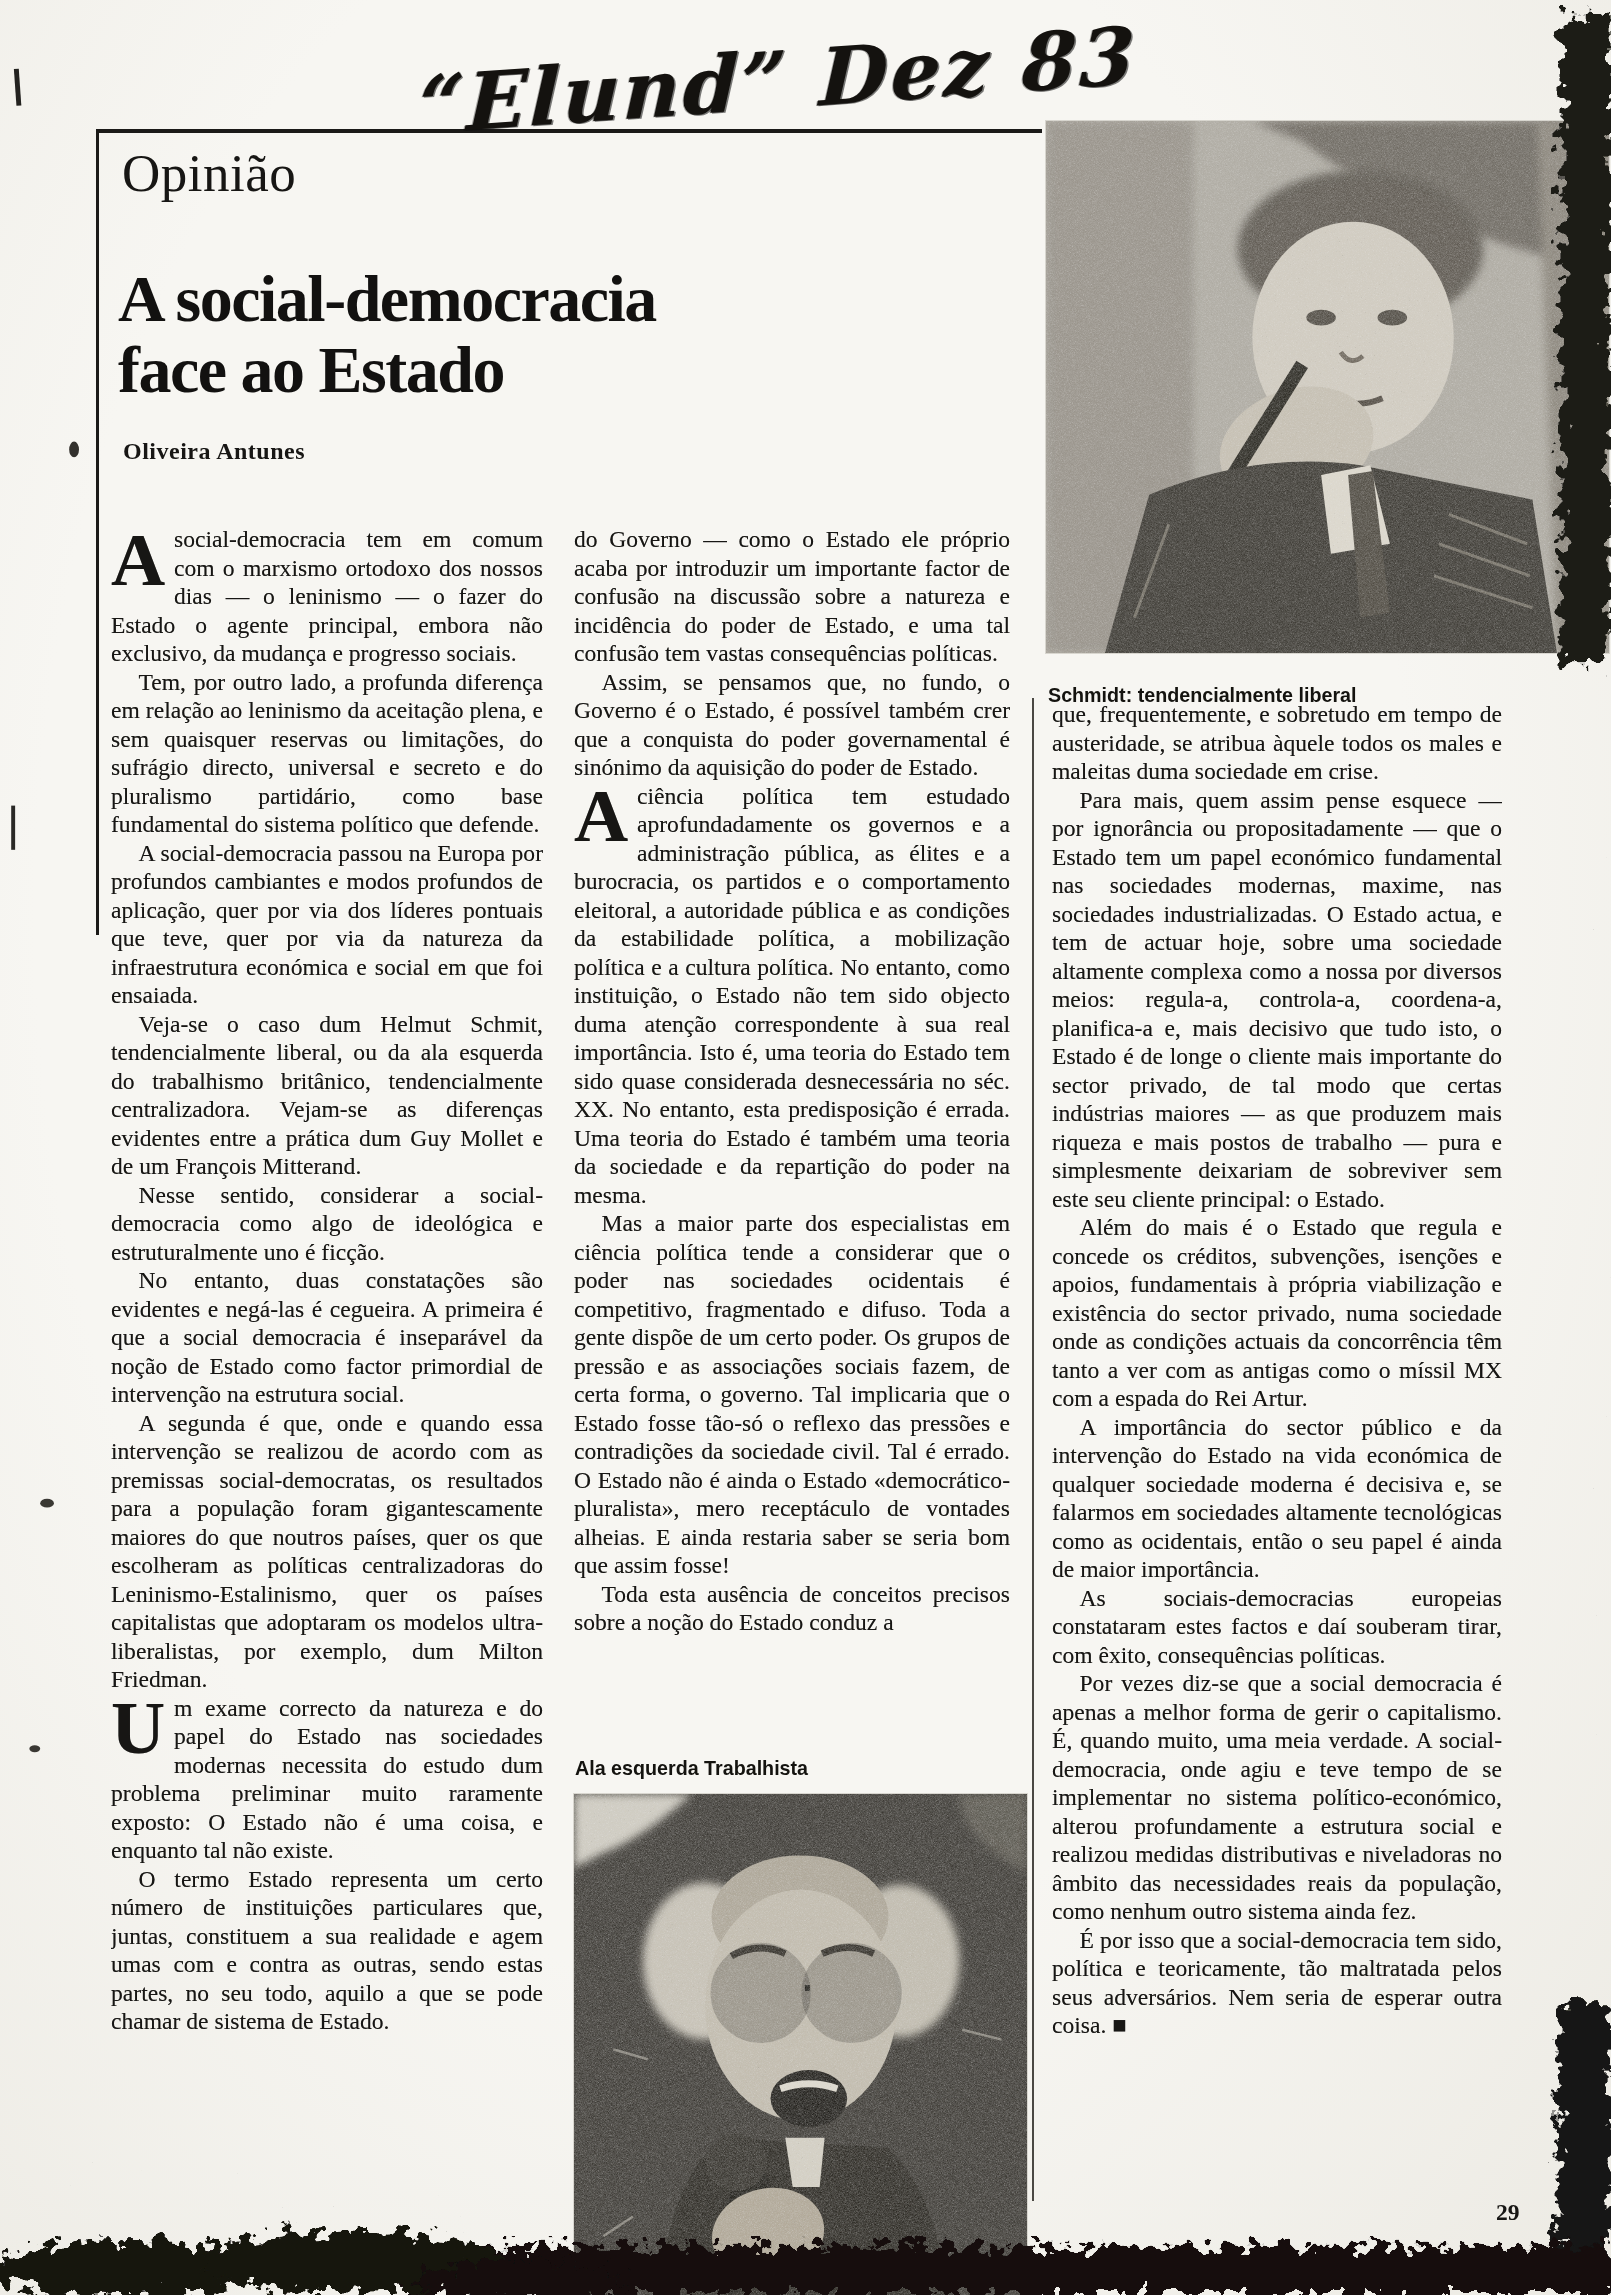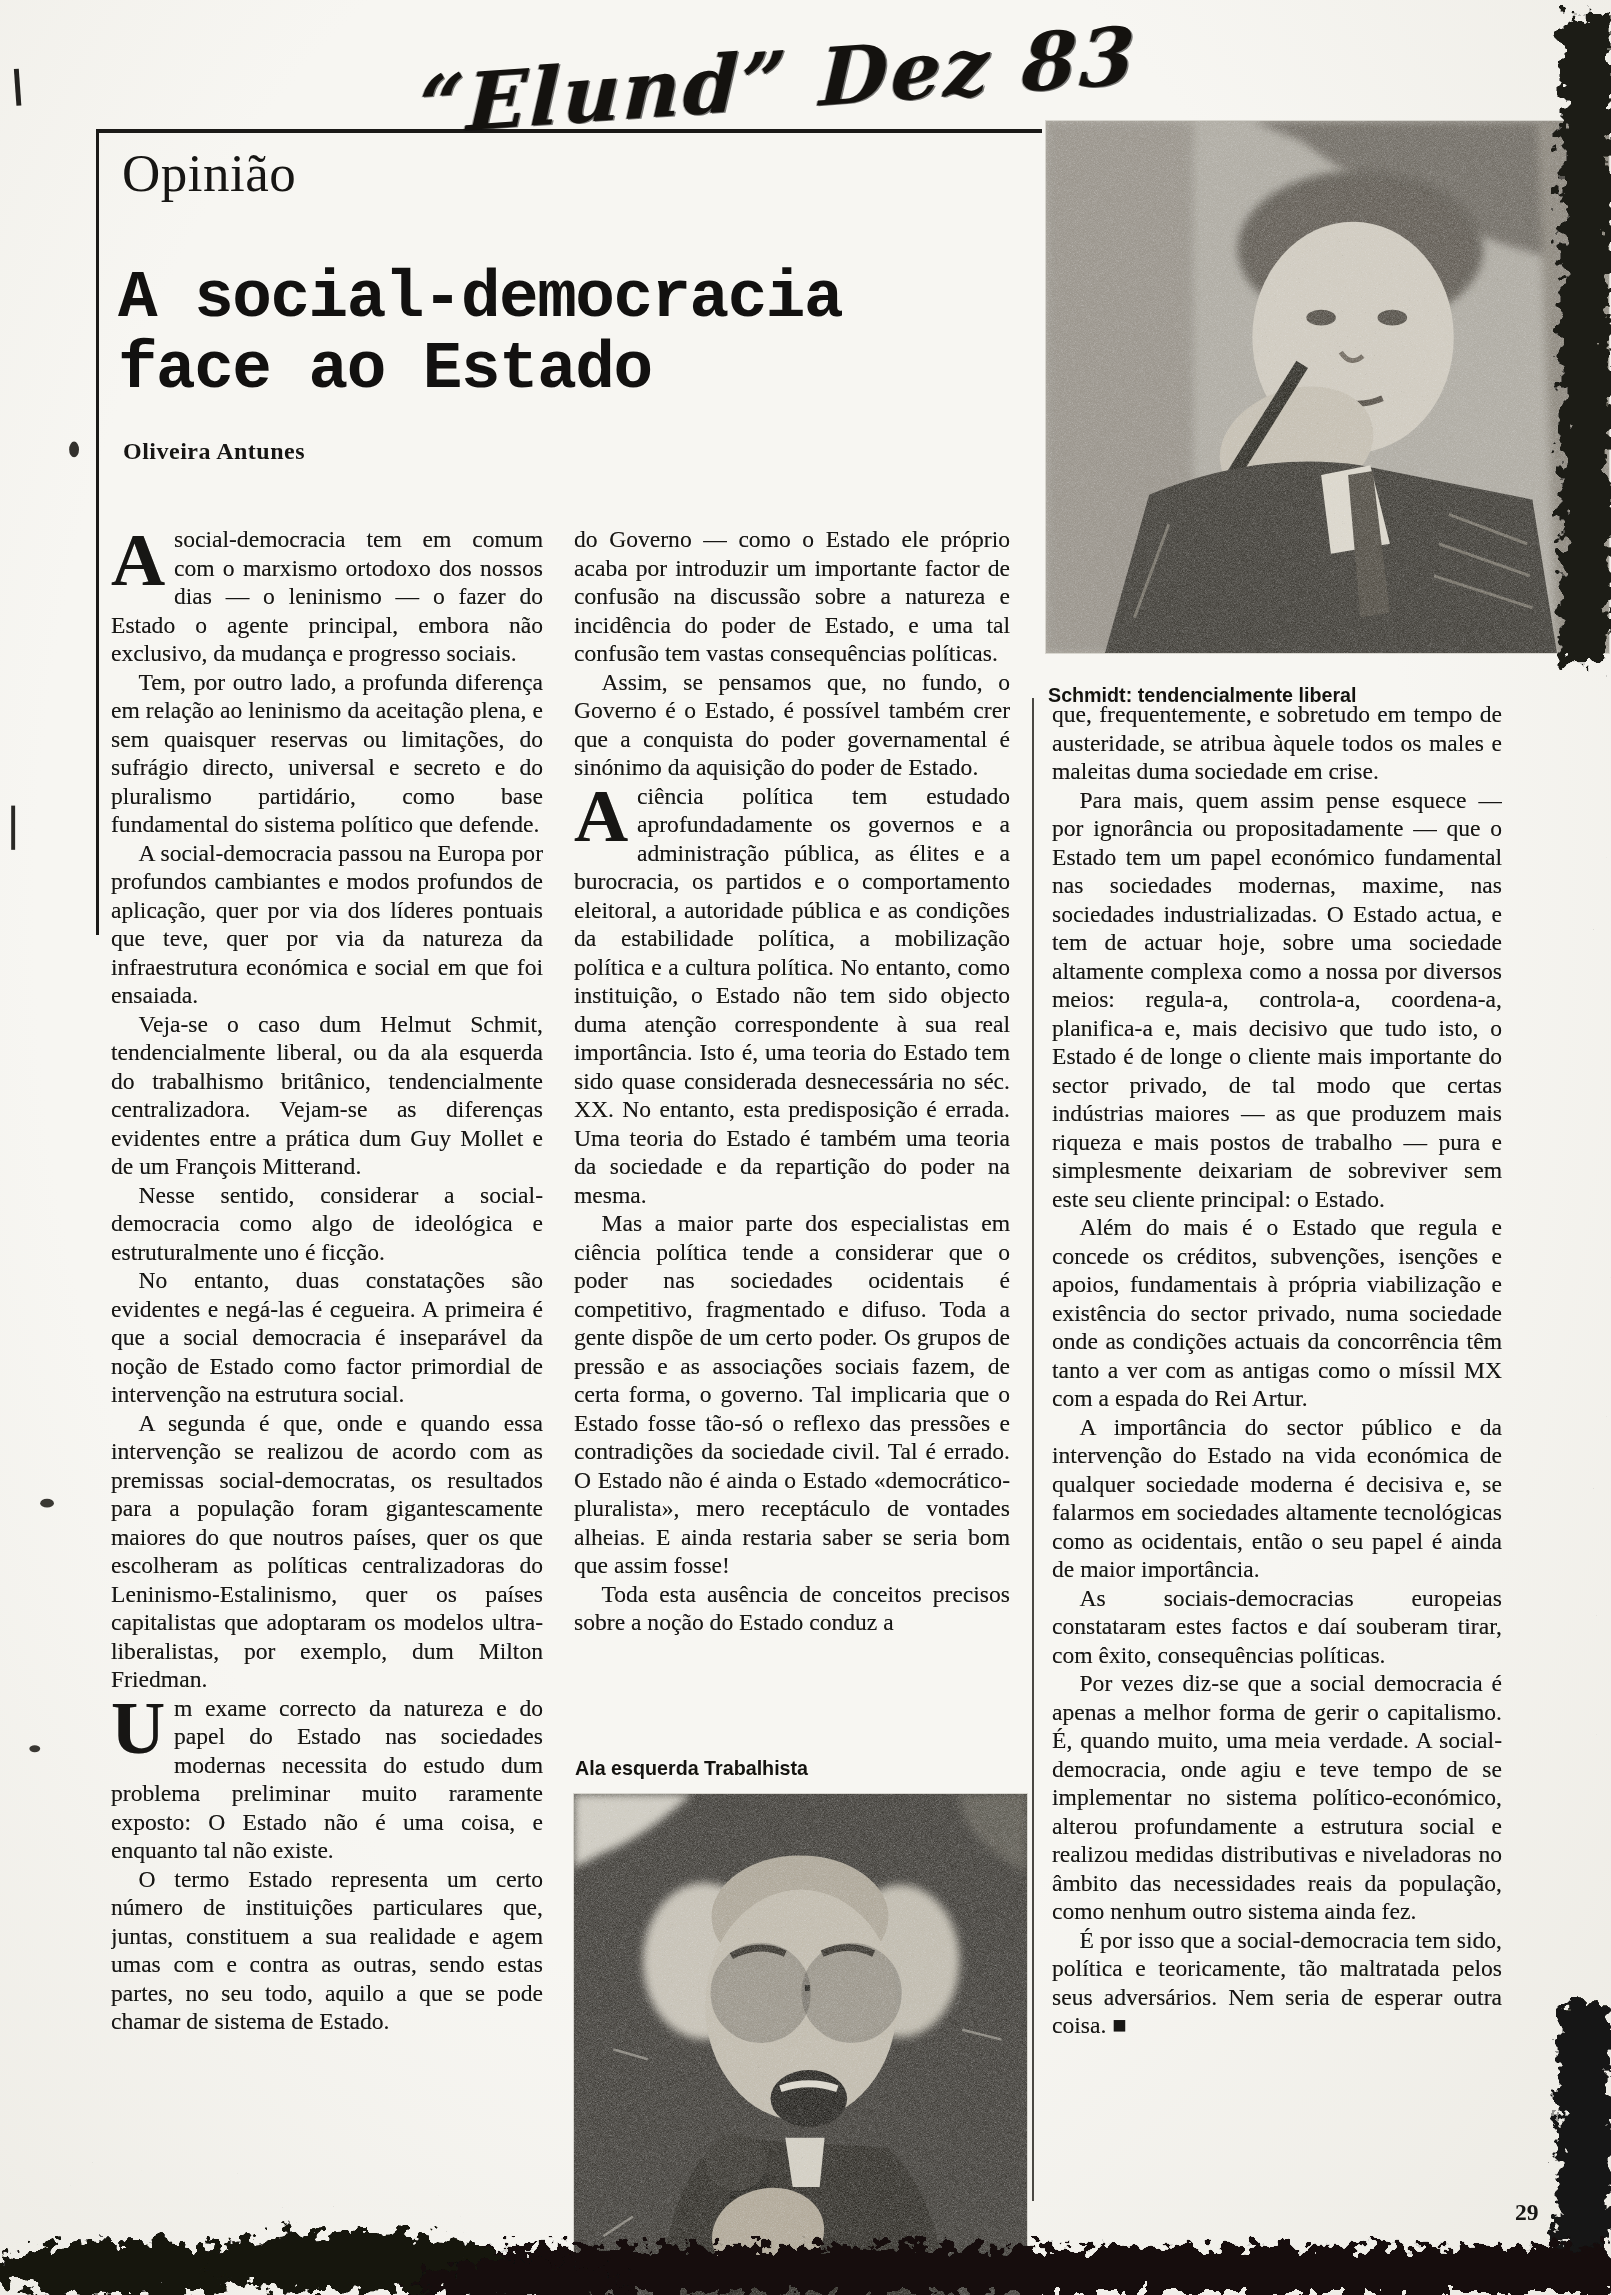--- a/index.html
+++ b/index.html
@@ -22,21 +22,21 @@
   }
   .top-rule{position:absolute;left:96px;top:129px;width:946px;height:3.9px;background:#1b1a18;}
   .left-rule{position:absolute;left:96px;top:129px;width:3.4px;height:806px;background:#1b1a18;}
   .col3-rule{position:absolute;left:1032px;top:698px;width:2px;height:1503px;background:#4a4843;}
   .section-head{
     position:absolute;left:122px;top:143px;
     font-family:"Liberation Serif", serif;font-weight:normal;font-size:53px;letter-spacing:0.5px;
   }
   .article-title{
     position:absolute;left:118px;top:263px;width:924px;
-    font-family:Liberation Mono, monospace;font-weight:bold;
+    font-family:Liberation Serif, serif;font-weight:bold;
     font-size:66px;line-height:1.08;letter-spacing:-1.5px;color:#121110;
   }
   .byline{
     position:absolute;left:123px;top:438px;
     font-weight:bold;font-size:24px;letter-spacing:0.5px;
   }
   
   .col{
     position:absolute;text-align:justify;
     font-size:23.6px;line-height:28.5px;overflow:hidden;
@@ -56,21 +56,21 @@
   .photo-schmidt{left:1046px;top:121px;width:563px;height:532px;}
   .photo-foot{left:574px;top:1794px;width:453px;height:501px;}
   .photo-caption{
     position:absolute;z-index:3;
     font-family:"Liberation Sans", sans-serif;font-weight:bold;font-size:19.7px;color:#14130f;
   }
   .caption-schmidt{left:1048px;top:664px;width:560px;margin-top:20px;}
   .caption-foot{left:575px;top:1757px;width:442px;}
   .page-number{
     position:absolute;left:1496px;top:2199px;z-index:3;
-    font-weight:bold;font-size:23.6px;margin-left:19px;
+    font-weight:bold;font-size:23.6px;
   }
   
   .artifacts{position:absolute;inset:0;z-index:9;pointer-events:none;}
 </style>
 </head>
 <body>
 
 <div class="page">
 
   <div class="handwriting">“Elund” Dez 83</div>

